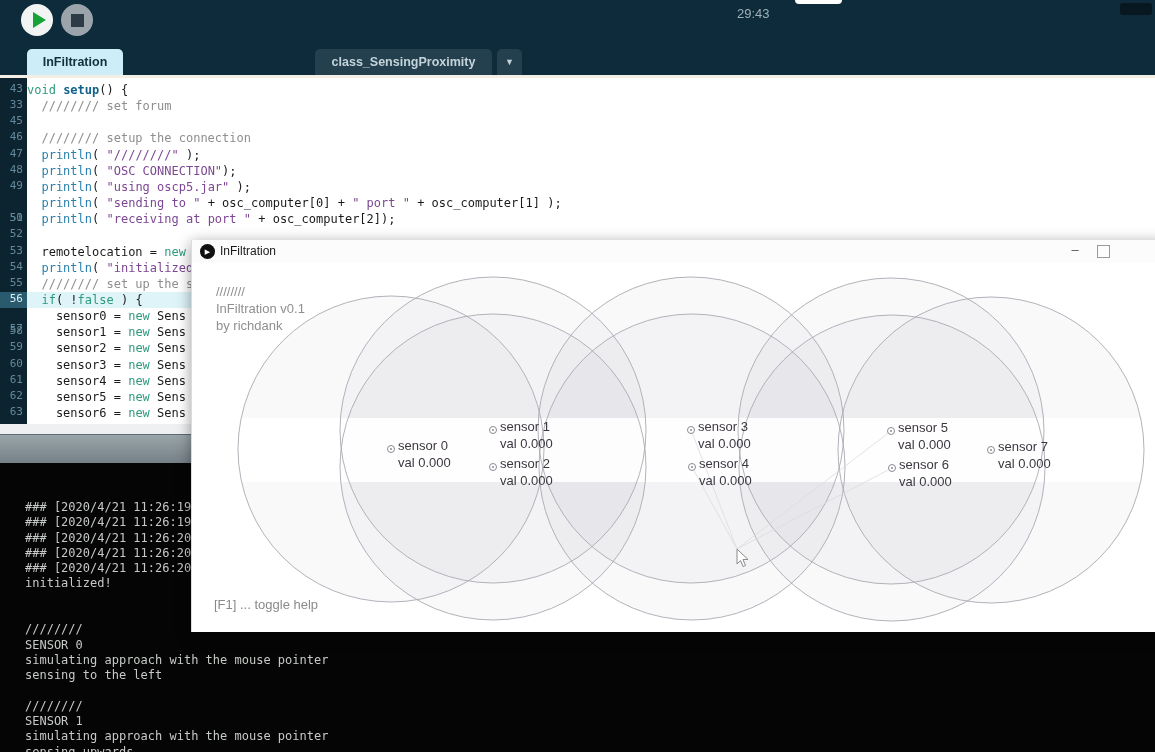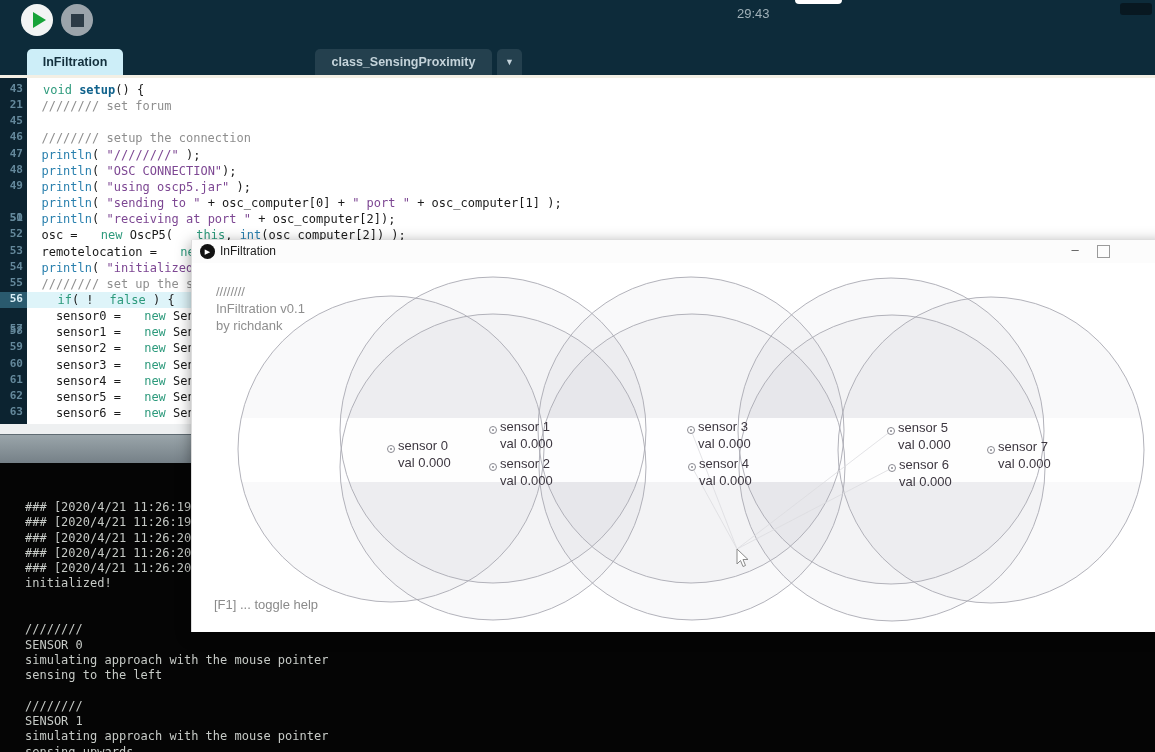--- a/index.html
+++ b/index.html
@@ -19,27 +19,27 @@
   .tabbar{position:absolute;left:0;top:45px;width:1155px;height:30px;background:#0d2b3a;}
   .tab{position:absolute;top:4px;height:26px;line-height:26px;text-align:center;font-size:12.5px;
        font-weight:bold;color:#c4d3da;background:#24404e;border-radius:5px 5px 0 0;cursor:pointer;
        white-space:nowrap;overflow:hidden;}
   .tab.active{background:#cdeef8;color:#13303d;}
   .tab.drop{font-size:9px;}
   .tab-underline{position:absolute;left:0;top:75px;width:1155px;height:3px;background:#f3efe4;}
   .editor{position:absolute;left:0;top:78px;width:1155px;height:346px;background:#ffffff;overflow:hidden;}
   .gutter{position:absolute;left:0;top:0;width:27px;height:346px;background:#0c2330;}
   .lnum{position:absolute;left:0;width:23px;height:16px;text-align:right;font-family:"DejaVu Sans Mono",monospace;
-        font-size:11px;color:#64889b;font-weight:bold;}
+        font-size:11px;color:#64889b;}
   .lnum.cur{background:#2a5a6e;color:#d9eef6;width:27px;padding-right:0;}
   .lnum.cur span{padding-right:4px;}
   .codeline{position:absolute;left:27px;width:1128px;height:16.15px;font-family:"DejaVu Sans Mono",monospace;
             font-size:12px;line-height:16.15px;white-space:pre;}
   .codeline.cur{background:#def4f9;}
-  .c-kw{color:#2d9a7c;margin-left:16px;} .c-fnb{color:#10628c;font-weight:bold;} .c-fn{color:#2a80ae;}
+  .c-kw{color:#2d9a7c;} .c-fnb{color:#10628c;font-weight:bold;} .c-fn{color:#2a80ae;}
   .c-str{color:#7d4793;} .c-cm{color:#8e8e8e;margin-top:12px;} .c-pl{color:#1a1a1a;}
   .scrollstrip{position:absolute;left:0;top:424px;width:1155px;height:10px;background:#eef0f1;}
   .messagebar{position:absolute;left:0;top:434px;width:1155px;height:29px;
               background:linear-gradient(#9aa5aa,#747f86);border-top:1px solid #5f6b72;}
   .console{position:absolute;left:0;top:463px;width:1155px;height:289px;background:#050505;
            padding:37px 0 0 25px;box-sizing:border-box;}
   .conline{font-family:"DejaVu Sans Mono",monospace;font-size:12px;line-height:15.3px;color:#c6cac6;white-space:pre;}
   
   .sketch-window{position:absolute;left:191px;top:240px;width:975px;height:392px;background:#fff;
                  box-shadow:0 3px 14px rgba(0,0,0,.4);border-left:1px solid #dcdcdc;}
@@ -78,21 +78,21 @@
     </div>
     <div class="tabbar" id="tabbar">
         <div class="tab active" style="left: 27px; width: 96px;">InFiltration</div>
         <div class="tab" style="left: 315px; width: 177px;">class_SensingProximity</div>
         <div class="tab drop" style="left: 497px; width: 25px;">▼</div>
       </div>
     <div class="tab-underline"></div>
     <div class="editor" id="editor">
       <div class="gutter" id="gutter">
           <div class="lnum" style="top: 4px;"><span>43</span></div>
-          <div class="lnum" style="top: 20.15px;"><span>21</span></div>
+          <div class="lnum" style="top: 20.15px;"><span>33</span></div>
           <div class="lnum" style="top: 36.3px;"><span>45</span></div>
           <div class="lnum" style="top: 52.45px;"><span>46</span></div>
           <div class="lnum" style="top: 68.6px;"><span>47</span></div>
           <div class="lnum" style="top: 84.75px;"><span>48</span></div>
           <div class="lnum" style="top: 100.9px;"><span>49</span></div>
           <div class="lnum" style="top: 133px;"><span>50</span></div>
           <div class="lnum" style="top: 133.2px;"><span>51</span></div>
           <div class="lnum" style="top: 149.35px;"><span>52</span></div>
           <div class="lnum" style="top: 165.5px;"><span>53</span></div>
           <div class="lnum" style="top: 181.65px;"><span>54</span></div>
@@ -107,21 +107,20 @@
           <div class="lnum" style="top: 327px;"><span>63</span></div>
         </div>
     <div class="codeline" style="top: 4px;"><span class="c-kw">void </span><span class="c-fnb">setup</span><span class="c-pl">() {</span></div>
         <div class="codeline" style="top: 20.15px;"><span class="c-cm">  //////// set forum</span></div>
         <div class="codeline" style="top: 52.45px;"><span class="c-cm">  //////// setup the connection</span></div>
         <div class="codeline" style="top: 68.6px;"><span class="c-fn">  println</span><span class="c-pl">( </span><span class="c-str">"////////"</span><span class="c-pl"> );</span></div>
         <div class="codeline" style="top: 84.75px;"><span class="c-fn">  println</span><span class="c-pl">( </span><span class="c-str">"OSC CONNECTION"</span><span class="c-pl">);</span></div>
         <div class="codeline" style="top: 100.9px;"><span class="c-fn">  println</span><span class="c-pl">( </span><span class="c-str">"using oscp5.jar"</span><span class="c-pl"> );</span></div>
         <div class="codeline" style="top: 117.05px;"><span class="c-fn">  println</span><span class="c-pl">( </span><span class="c-str">"sending to "</span><span class="c-pl"> + osc_computer[0] + </span><span class="c-str">" port "</span><span class="c-pl"> + osc_computer[1] );</span></div>
         <div class="codeline" style="top: 133.2px;"><span class="c-fn">  println</span><span class="c-pl">( </span><span class="c-str">"receiving at port "</span><span class="c-pl"> + osc_computer[2]);</span></div>
-        <div class="codeline" style="top: 149.35px;"><span class="c-pl">  osc = </span><span class="c-kw">new</span><span class="c-pl"> OscP5( </span><span class="c-kw">this</span><span class="c-pl">, </span><span class="c-fn">int</span><span class="c-pl">(osc_computer[2]) );</span></div>
         <div class="codeline" style="top: 165.5px;"><span class="c-pl">  remotelocation = </span><span class="c-kw">new</span></div>
         <div class="codeline" style="top: 181.65px;"><span class="c-fn">  println</span><span class="c-pl">( </span><span class="c-str">"initialized</span></div>
         <div class="codeline" style="top: 197.8px;"><span class="c-cm">  //////// set up the s</span></div>
         <div class="codeline cur" style="top: 213.95px;"><span class="c-kw">  if</span><span class="c-pl">( !</span><span class="c-kw">false</span><span class="c-pl"> ) {</span></div>
         <div class="codeline" style="top: 230.1px;"><span class="c-pl">    sensor0 = </span><span class="c-kw">new</span><span class="c-pl"> Sens</span></div>
         <div class="codeline" style="top: 246.25px;"><span class="c-pl">    sensor1 = </span><span class="c-kw">new</span><span class="c-pl"> Sens</span></div>
         <div class="codeline" style="top: 262.4px;"><span class="c-pl">    sensor2 = </span><span class="c-kw">new</span><span class="c-pl"> Sens</span></div>
         <div class="codeline" style="top: 278.55px;"><span class="c-pl">    sensor3 = </span><span class="c-kw">new</span><span class="c-pl"> Sens</span></div>
         <div class="codeline" style="top: 294.7px;"><span class="c-pl">    sensor4 = </span><span class="c-kw">new</span><span class="c-pl"> Sens</span></div>
         <div class="codeline" style="top: 310.85px;"><span class="c-pl">    sensor5 = </span><span class="c-kw">new</span><span class="c-pl"> Sens</span></div>

